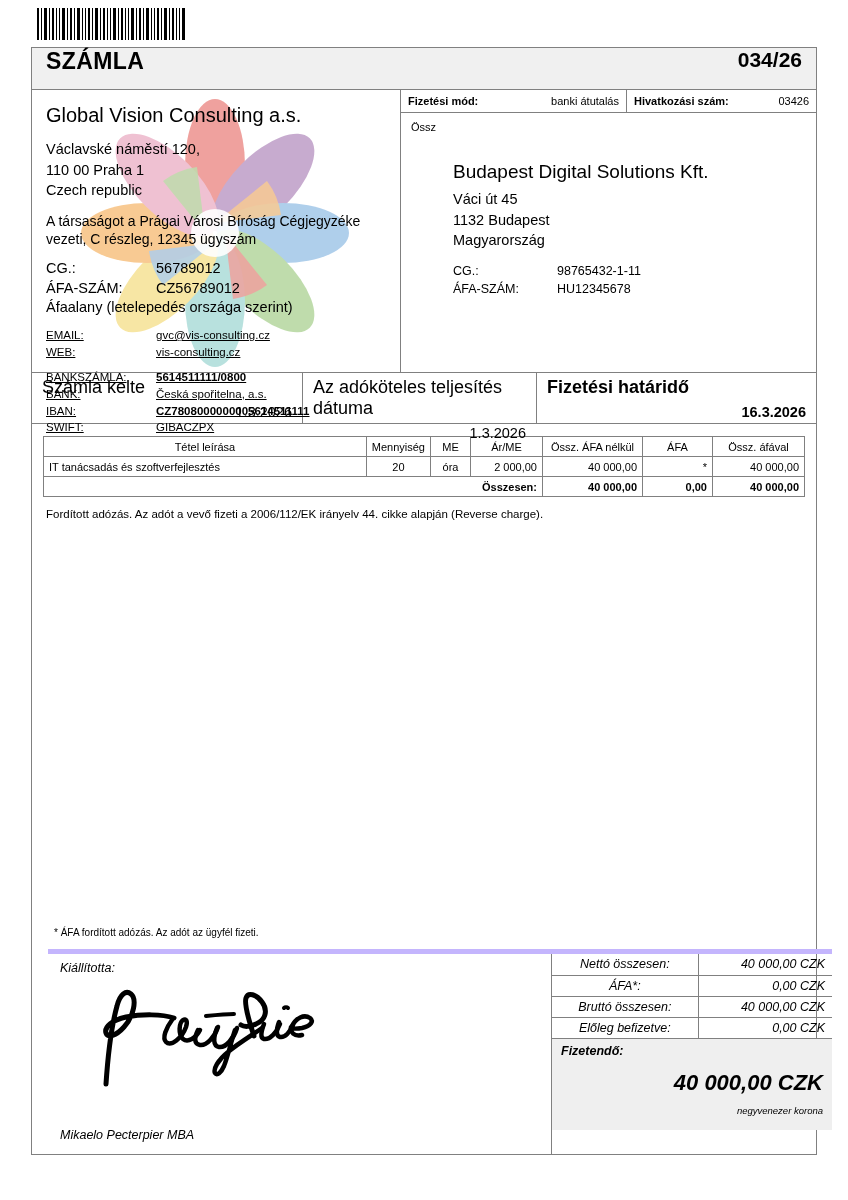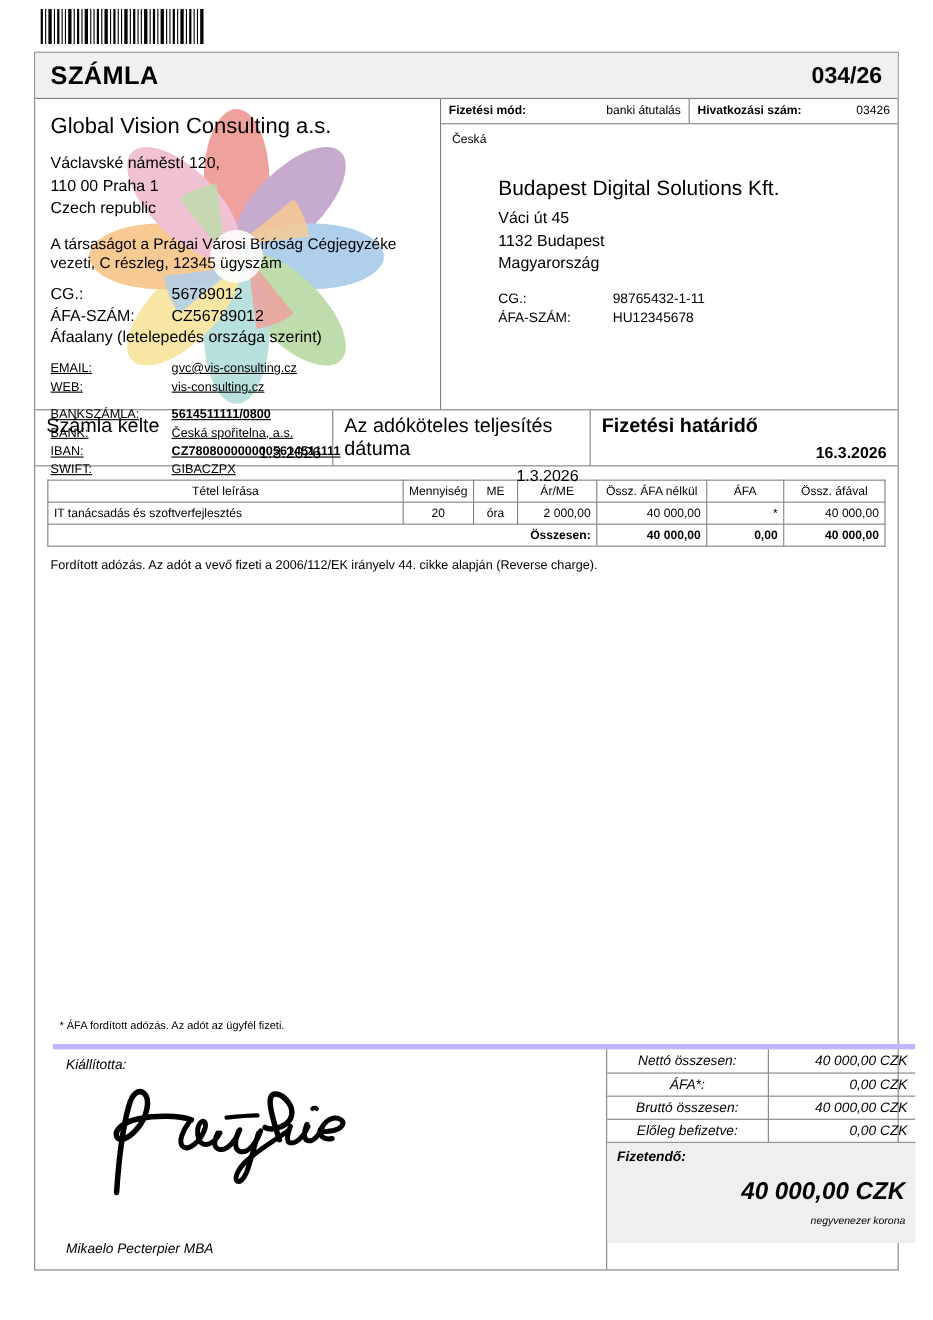--- a/index.html
+++ b/index.html
@@ -31,21 +31,21 @@
     border: 1px solid #808080;
     background: #fff;
   }
 
   
   #title-bar {
     height: 42px;
     background: #f0f0f0;
     border-bottom: 1px solid #808080;
     display: flex;
-    align-items: center;
+    align-items: flex-start;
     justify-content: space-between;
     padding: 0 14px;
   }
   #title-bar .doc-title {
     font-size: 23px; font-weight: bold;
     letter-spacing: .4px;
   }
   #title-bar .doc-number {
     font-size: 21px; font-weight: bold;
   }
@@ -406,21 +406,21 @@
           <span class="lbl">Fizetési mód:</span>
           <span class="val">banki átutalás</span>
         </div>
         <div class="cell right">
           <span class="lbl">Hivatkozási szám:</span>
           <span class="val">03426</span>
         </div>
       </div>
 
       <div id="customer">
-        <div class="cust-tag">Česká</div>
+        <div class="cust-tag">Össz</div>
         <div class="cust-inner">
           <div class="cust-name">Budapest Digital Solutions Kft.</div>
           <div class="cust-addr">
             <div>Váci út 45</div>
             <div>1132 Budapest</div>
             <div>Magyarország</div>
           </div>
           <div class="cust-ids">
             <div class="row">
               <span class="k">CG.:</span>

